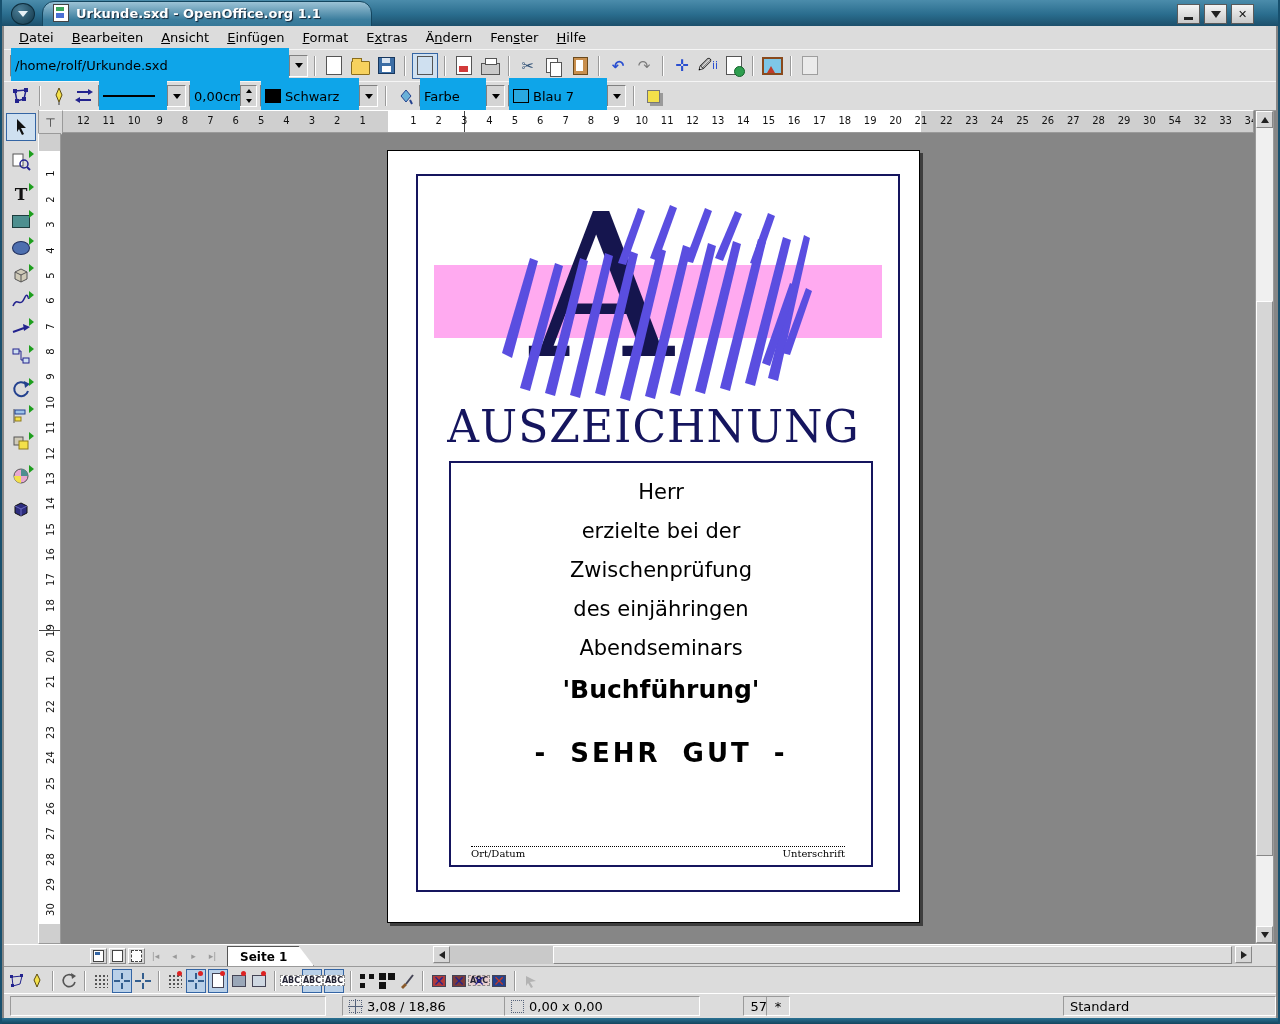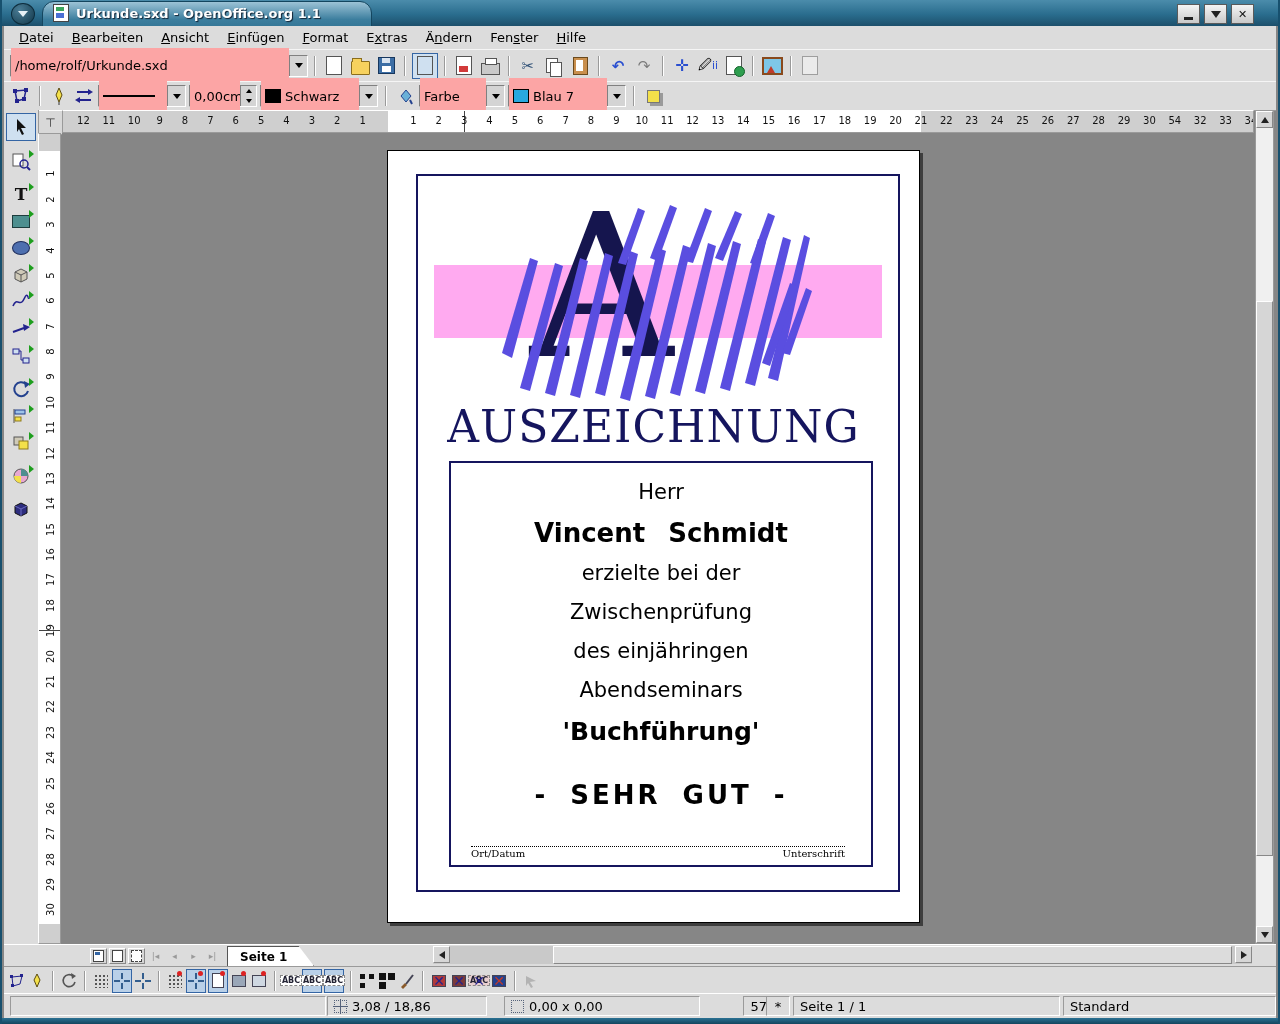--- a/index.html
+++ b/index.html
@@ -38,21 +38,21 @@
     border-top:1px solid #f5f5f5;border-bottom:1px solid #9a9a9a;display:flex;align-items:center;padding-left:6px;gap:2px;}
   .objbar{position:absolute;left:2px;right:2px;top:81px;height:28px;background:#dcdcdc;
     border-top:1px solid #f5f5f5;border-bottom:1px solid #9a9a9a;display:flex;align-items:center;padding-left:6px;gap:3px;}
   .tbtn{width:24px;height:24px;display:flex;align-items:center;justify-content:center;position:relative;font-size:15px;}
   .tbtn.small{width:22px;height:22px;}
   .tbtn.pressed{border:1px solid #3465a4;background:#cfe0f0;}
   .tbtn.disabled{opacity:.45;filter:grayscale(60%);}
   .sep-v{width:1px;height:20px;background:#9a9a9a;border-right:1px solid #fff;margin:0 4px;}
   .sunken{border-top:1px solid #808080;border-left:1px solid #808080;border-bottom:1px solid #fff;border-right:1px solid #fff;background:#fff;}
   .combo{display:flex;align-items:center;height:22px;box-sizing:border-box;font-size:13px;}
-  .combo .val{flex:1;padding:8px 4px;white-space:nowrap;overflow:hidden;background:#fca5a5;height:100%;display:flex;align-items:center;gap:4px;}
+  .combo .val{flex:1;padding:8px 4px;white-space:nowrap;overflow:hidden;background:#0ea5e9;height:100%;display:flex;align-items:center;gap:4px;}
   .drop-btn{width:17px;height:100%;background:#d4d4d4;border-left:1px solid #808080;display:flex;align-items:center;justify-content:center;}
   .drop-btn .tri{width:0;height:0;border-left:4px solid transparent;border-right:4px solid transparent;border-top:5px solid #000;}
   .swatch{width:14px;height:12px;border:1px solid #000;flex:none;}
   .spin-btns{display:flex;flex-direction:column;width:15px;height:100%;border-left:1px solid #808080;}
   .spin-btns div{flex:1;background:#d4d4d4;display:flex;align-items:center;justify-content:center;}
   .spin-btns .tri-u{width:0;height:0;border-left:3px solid transparent;border-right:3px solid transparent;border-bottom:4px solid #000;}
   .spin-btns .tri-d{width:0;height:0;border-left:3px solid transparent;border-right:3px solid transparent;border-top:4px solid #000;}
 
   
   .ish{position:relative;display:inline-block;}
@@ -558,21 +558,20 @@
         <path d="M185 58 L205 5 L212 8 L193 60 Z"></path>
         <path d="M215 55 L235 8 L242 11 L223 58 Z"></path>
         <path d="M250 60 L268 10 L275 13 L258 62 Z"></path>
         <path d="M262 160 L290 80 L297 83 L270 163 Z"></path>
         <path d="M282 150 L306 85 L312 88 L290 152 Z"></path>
       </svg>
       <div class="heading">AUSZEICHNUNG</div>
       <div class="textbox">
         <div class="cert-lines" id="certLines">
             <div class="cl-normal">Herr</div>
-            <div class="cl-name">Vincent Schmidt</div>
             <div class="cl-normal">erzielte bei der</div>
             <div class="cl-normal">Zwischenprüfung</div>
             <div class="cl-normal">des einjähringen</div>
             <div class="cl-normal">Abendseminars</div>
             <div class="cl-title">'Buchführung'</div>
             <div class="cl-grade">- SEHR GUT -</div>
           </div>
         <div class="sigrow">
           <span>Ort/Datum</span>
           <span>Unterschrift</span>
@@ -731,35 +730,32 @@
     <div class="sep-v"></div>
     <div class="obtn" style="opacity:.4;">
         <svg width="16" height="16">
           <polygon points="3,3 13,8 7,9 10,14 8,15 5,10 3,13" fill="#777"></polygon>
         </svg>
       </div>
   </div>
 
   <div class="statusbar">
     <div class="sb-panel" style="left:6px;width:316px;"></div>
-    <div class="sb-panel" style="left:323px;width:160px;align-items:center;">
+    <div class="sb-panel" style="left:338px;width:177px;align-items:center;">
       <span class="sb-ico cross"></span>
       <span>3,08 / 18,86</span>
     </div>
     <div class="sb-panel" style="left:500px;width:196px;">
       <span class="sb-ico"></span>
       <span>0,00 x 0,00</span>
     </div>
     <div class="sb-panel" style="left:739px;width:44px;justify-content:center;">
       <span>57%</span>
     </div>
     <div class="sb-panel" style="left:762px;width:24px;justify-content:center;">
       <span>*</span>
     </div>
-    <div class="sb-panel" style="left:789px;width:267px;">
-      <span>Seite 1 / 1</span>
-    </div>
     <div class="sb-panel" style="left:1059px;width:213px;">
       <span>Standard</span>
     </div>
   </div>
   <div class="bottom-strip"></div>
 </div>
 
 </body></html>

